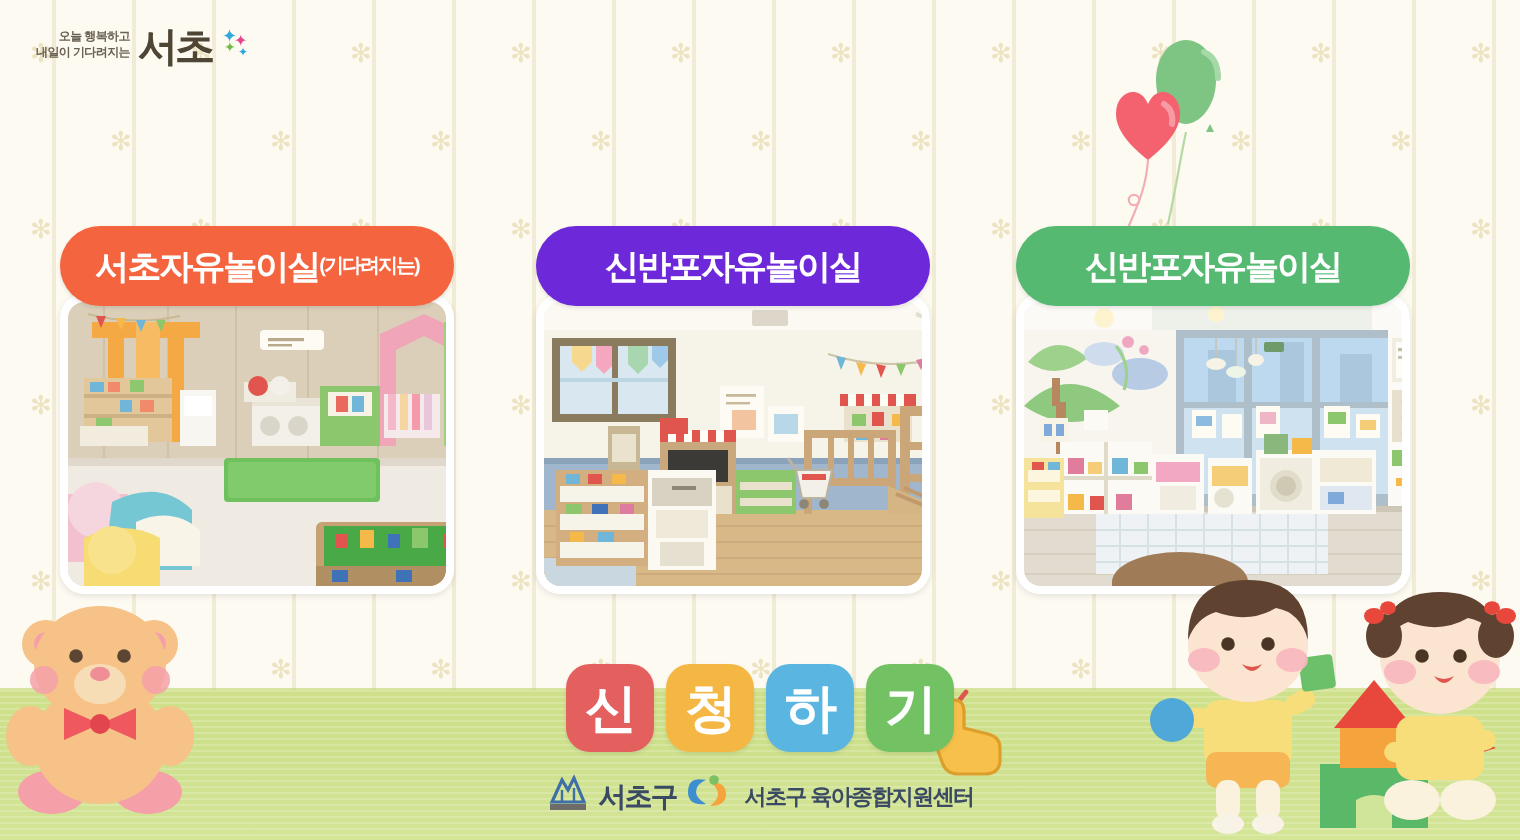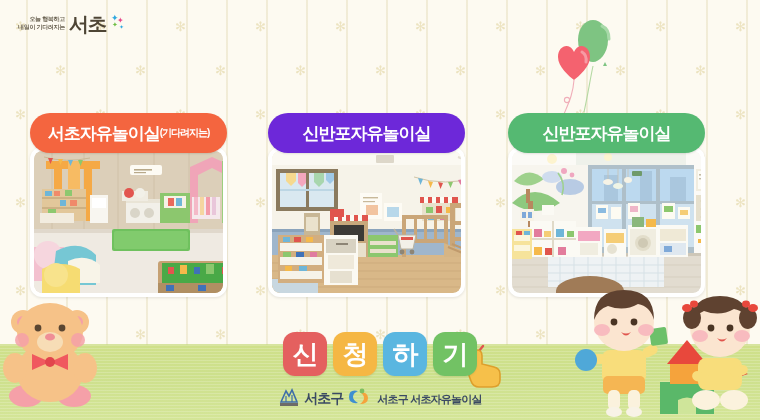--- a/index.html
+++ b/index.html
@@ -787,21 +787,21 @@
       </svg>
     </span>
     <span id="footer-gu">서초구</span>
     <span>
       <svg width="26" height="18" viewBox="0 0 26 18">
         <path d="M11 3 q-9 -2 -9 6 q0 7 9 6 q-5 -3 -5 -6 q0 -4 5 -6 Z" fill="#3f8fd0"></path>
         <path d="M13 4 q8 0 8 6 q0 6 -8 6 q4 -3 4 -6 q0 -3 -4 -6 Z" fill="#f5a33c"></path>
         <circle cx="15" cy="3" r="2.4" fill="#7ec061"></circle>
       </svg>
     </span>
-    <span id="footer-center">서초구 서초자유놀이실</span>
+    <span id="footer-center">서초구 육아종합지원센터</span>
   </div>
 
   <div id="bear">
     <svg width="104" height="112" viewBox="0 0 104 112">
       <ellipse cx="24" cy="96" rx="17" ry="11" fill="#f5a0a8"></ellipse>
       <ellipse cx="72" cy="96" rx="17" ry="11" fill="#f5a0a8"></ellipse>
       <ellipse cx="48" cy="72" rx="33" ry="30" fill="#f6c288"></ellipse>
       <ellipse cx="13" cy="68" rx="12" ry="15" fill="#f6c288"></ellipse>
       <ellipse cx="83" cy="68" rx="12" ry="15" fill="#f6c288"></ellipse>
       <circle cx="21" cy="22" r="12" fill="#f6c288"></circle>

